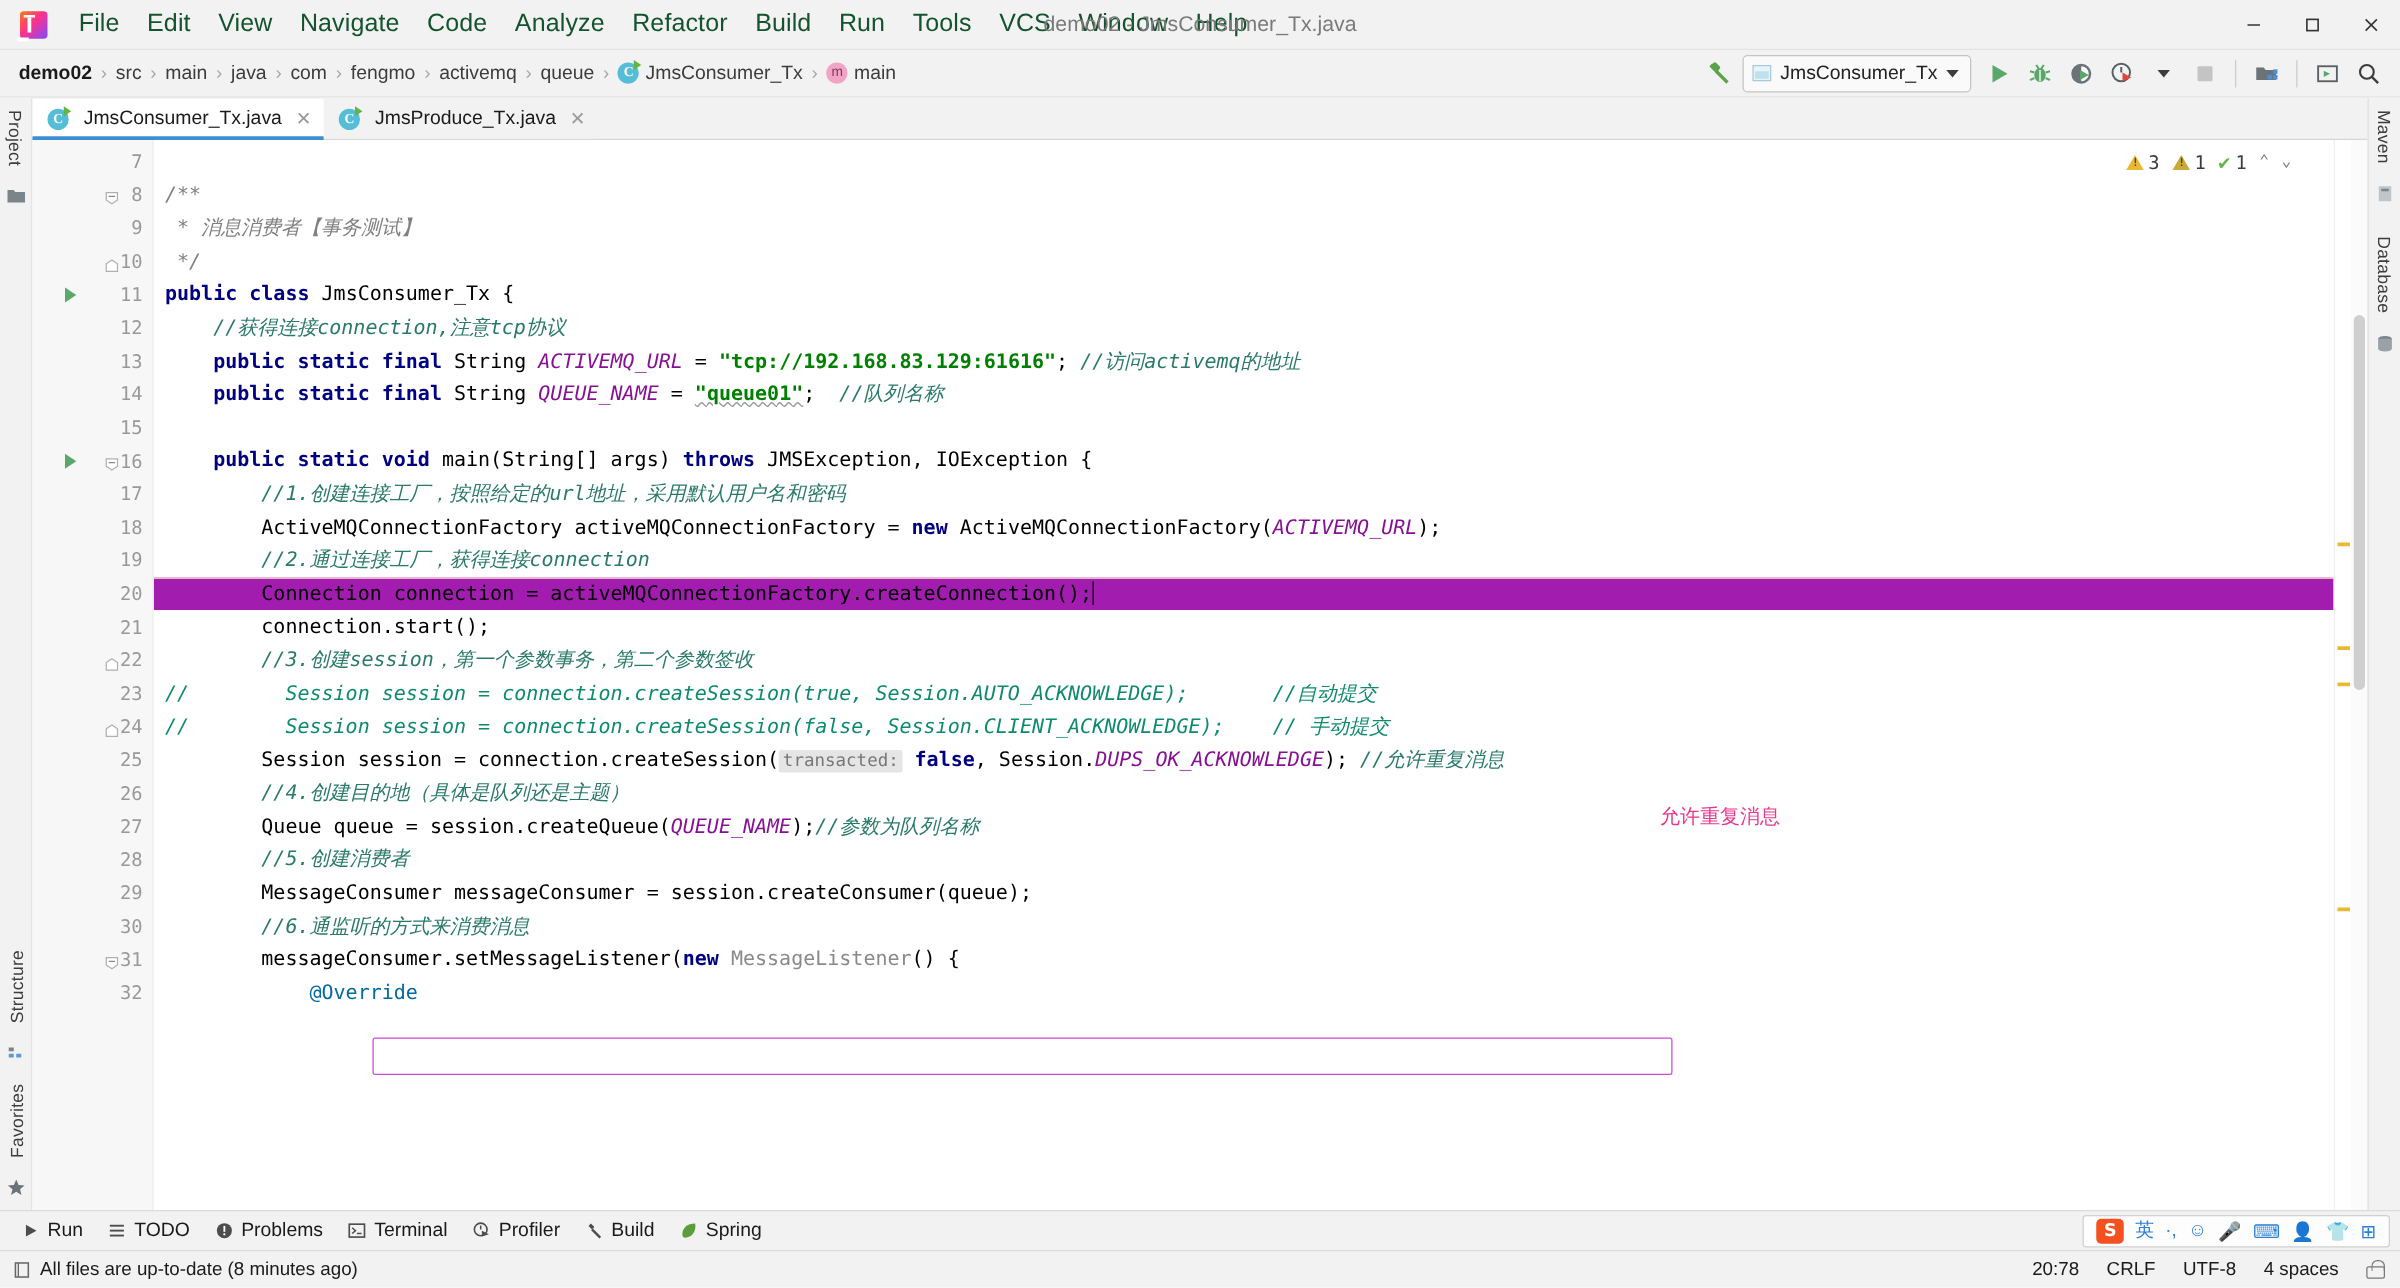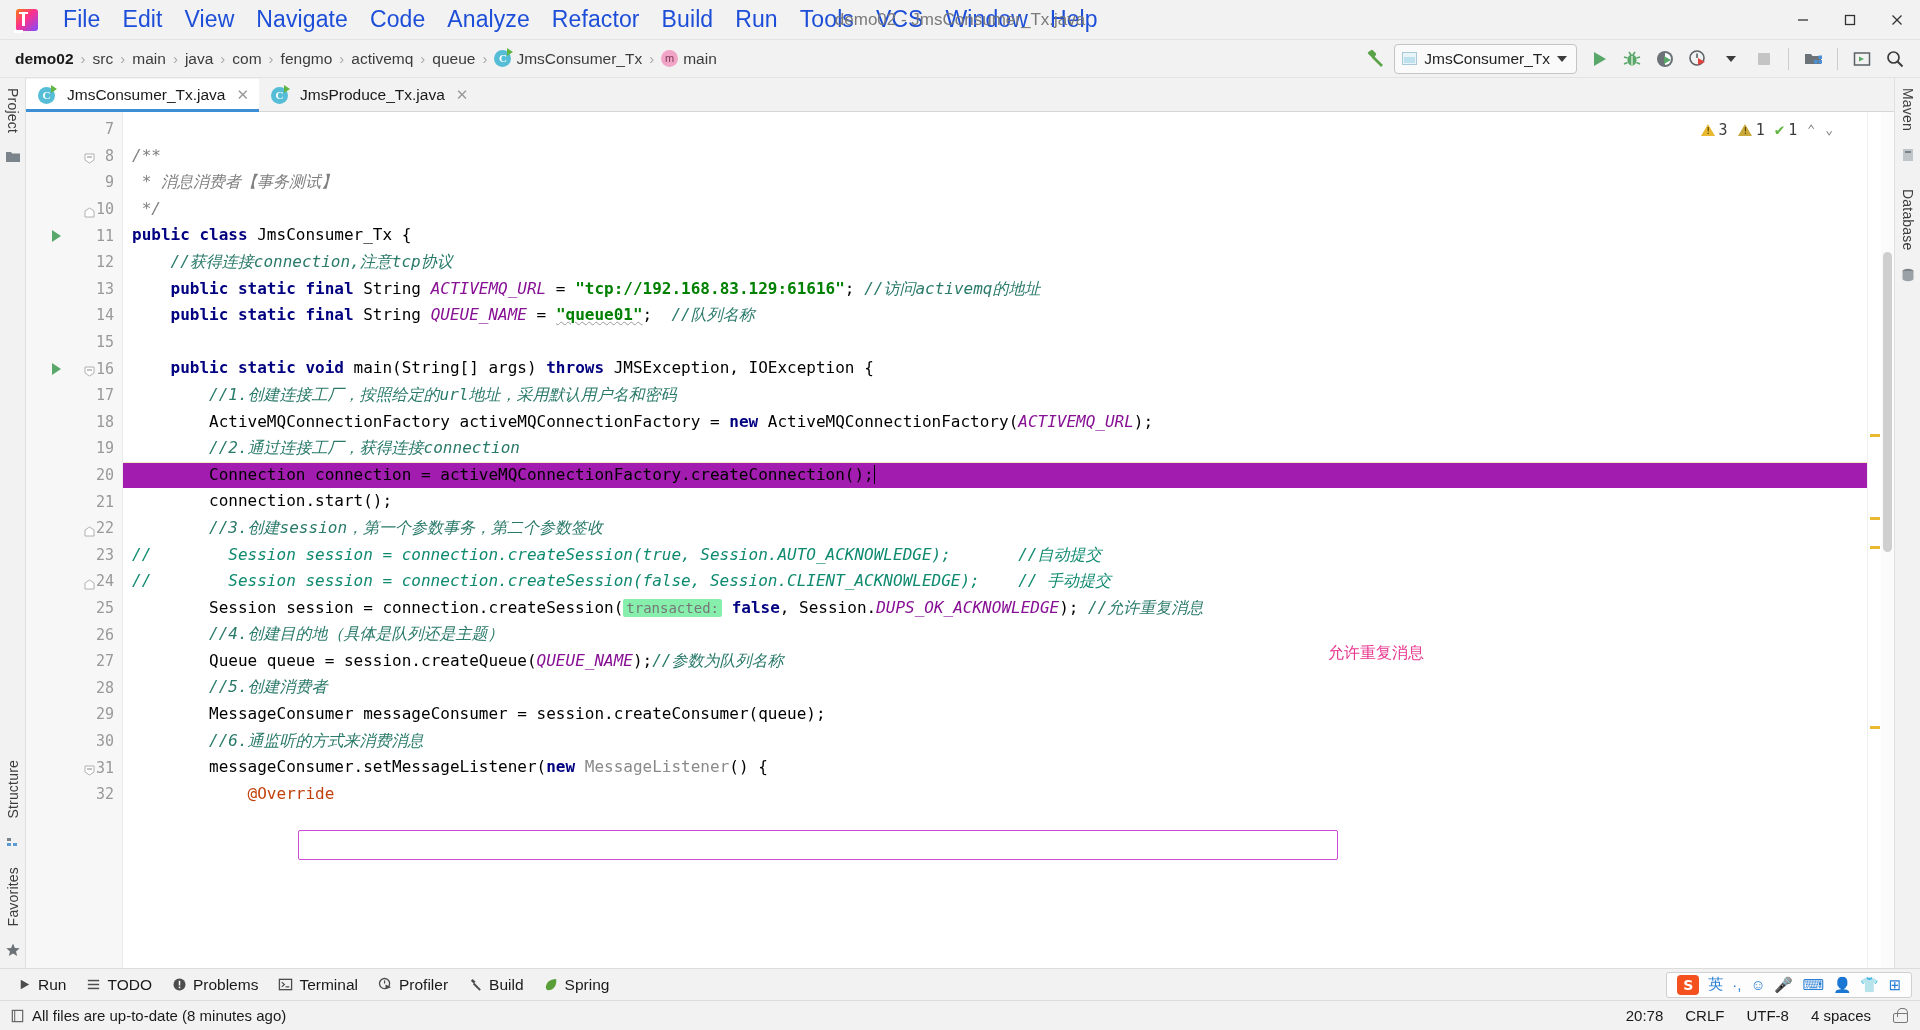--- a/index.html
+++ b/index.html
@@ -21,21 +21,21 @@
   .ij-logo { width: 26px; height: 26px; margin-left: 14px; margin-right: 12px; position: relative; flex:none; }
   .ij-logo .sq { position:absolute; inset:2px; border-radius:3px;
      background: linear-gradient(135deg,#f97a12 0%, #ff318c 45%, #7c4dff 100%); }
   .ij-logo .bars { position:absolute; left:5px; top:5px; width:16px; height:16px; }
   .ij-logo .bars:before { content:""; position:absolute; left:0; top:0; width:9px; height:2.5px; background:#fff;}
   .ij-logo .bars:after { content:""; position:absolute; left:3px; top:2px; width:2.5px; height:12px; background:#fff;}
   .ij-logo .ij2 { position:absolute; left:0px; bottom:0px; width:9px; height:2.5px; background:#fff;}
 
   .menubar { display: flex; align-items: center; gap: 0px; }
   .menu-item {
-    font-size: 23px; color: #1d4ed8; padding: 4px 11px; cursor: default; letter-spacing:0.1px;
+    font-size: 20px; color: #14532d; padding: 4px 11px; cursor: default; letter-spacing:0.1px;
   }
 
   .win-title {
     position: absolute; left: 0; right: 0; text-align: center;
     font-size: 17px; color: #7a7a7a; pointer-events: none;
   }
   .win-buttons { margin-left: auto; display: flex; height:40px; }
   .win-btn { width: 47px; height: 40px; display:flex; align-items:center; justify-content:center; }
   .win-btn svg { display:block; }
 
@@ -107,21 +107,21 @@
   
   .kw   { color:#000080; font-weight:bold; }
   .str  { color:#008000; font-weight:bold; }
   .cmtcn{ color:#2a7a6a; font-style:italic; }
   .cmt2 { color:#0e8a6f; font-style:italic; }
   .fld  { color:#871094; font-style:italic; }
   .cls  { color:#000000; }
   .txt  { color:#000000; }
   .cmtblk { color:#808080; font-style:italic;}
   .spell { text-decoration: underline; text-decoration-style: wavy; text-decoration-color:#9a9a9a; text-decoration-thickness:1px;}
-  .hint { background:#86efac; color:#777777; font-size:14px; padding:1px 3px; border-radius:2px; font-style:normal;}
+  .hint { background:#e5e5e5; color:#777777; font-size:14px; padding:1px 3px; border-radius:2px; font-style:normal;}
   .cursor { display:inline-block; width:1.6px; height:19px; background:#000; vertical-align:-4px; }
 
   .box25 { position:absolute; left:175px; top:718px; width:1040px; height:30px; border:1.5px solid #cc4bd0; border-radius:2px; pointer-events:none;}
   .pinknote { position:absolute; left:1205px; top:531px; font-size:16px; color:#e8368f; font-family:"DejaVu Sans", sans-serif;}
 
   
   .inspect { position:absolute; right:34px; top:8px; display:flex; align-items:center; gap:10px; font-size:15px; color:#3c3c3c; z-index:5;}
   .insp-item { display:flex; align-items:center; gap:4px; }
   .tri-warn { width:0;height:0;border-left:7px solid transparent;border-right:7px solid transparent;border-bottom:12px solid #e8b931; position:relative;}
   .tri-warn:after{content:"!";position:absolute;left:-2px;top:2px;font-size:9px;color:#5a4400;font-weight:bold;}
@@ -515,21 +515,21 @@
             <div class="cline">        <span class="cmtcn">//3.创建session，第一个参数事务，第二个参数签收</span></div>
             <div class="cline"><span class="cmt2">//</span>        <span class="cmt2">Session session = connection.createSession(true, Session.AUTO_ACKNOWLEDGE);       //自动提交</span></div>
             <div class="cline"><span class="cmt2">//</span>        <span class="cmt2">Session session = connection.createSession(false, Session.CLIENT_ACKNOWLEDGE);    // 手动提交</span></div>
             <div class="cline">        <span class="cls">Session</span> session = connection.createSession(<span class="hint">transacted:</span> <span class="kw">false</span>, <span class="cls">Session</span>.<span class="fld">DUPS_OK_ACKNOWLEDGE</span>); <span class="cmtcn">//允许重复消息</span></div>
             <div class="cline">        <span class="cmtcn">//4.创建目的地（具体是队列还是主题）</span></div>
             <div class="cline">        <span class="cls">Queue</span> queue = session.createQueue(<span class="fld">QUEUE_NAME</span>);<span class="cmtcn">//参数为队列名称</span></div>
             <div class="cline">        <span class="cmtcn">//5.创建消费者</span></div>
             <div class="cline">        <span class="cls">MessageConsumer</span> messageConsumer = session.createConsumer(queue);</div>
             <div class="cline">        <span class="cmtcn">//6.通监听的方式来消费消息</span></div>
             <div class="cline">        messageConsumer.setMessageListener(<span class="kw">new</span> <span class="cls" style="color:#8a8a8a">MessageListener</span>() {</div>
-            <div class="cline">            <span style="color:#c2410c">@Override</span></div>
+            <div class="cline">            <span style="color:#0369a1">@Override</span></div>
           </div>
 
         <div class="markerbar" id="markerbar">
             <div class="marker" style="top: 322px; background: rgb(232, 185, 49);"></div>
             <div class="marker" style="top: 405px; background: rgb(232, 185, 49);"></div>
             <div class="marker" style="top: 434px; background: rgb(232, 185, 49);"></div>
             <div class="marker" style="top: 614px; background: rgb(232, 185, 49);"></div>
           </div>
         <div class="scrollcol">
           <div class="scrollthumb" style="top:140px; height:300px;"></div>

